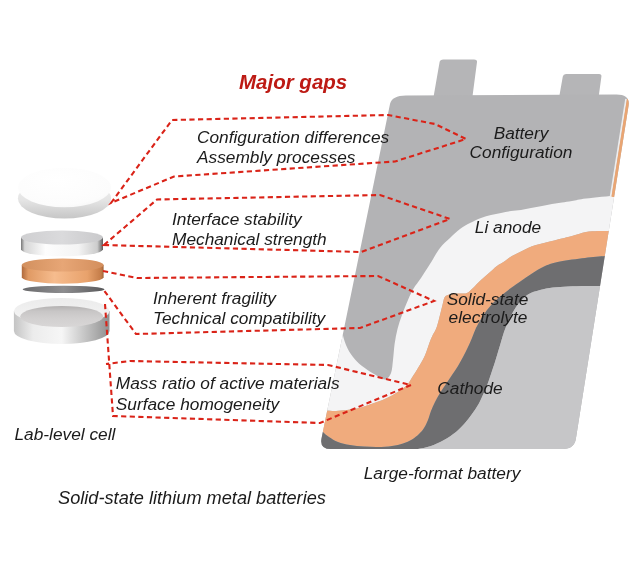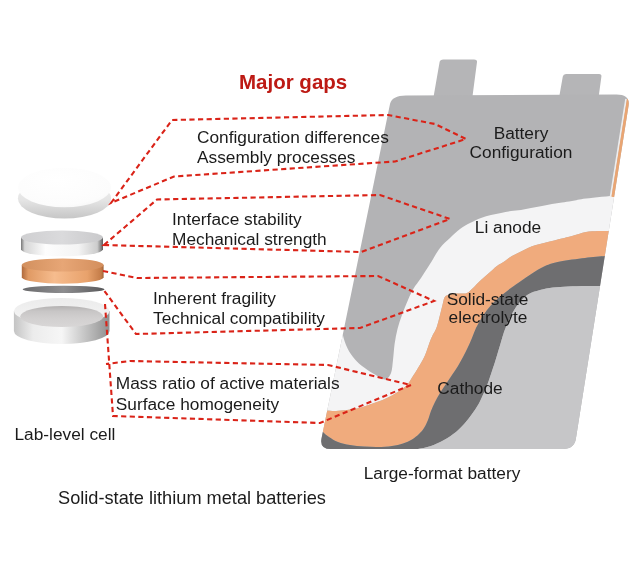--- a/index.html
+++ b/index.html
@@ -1,17 +1,17 @@
 <!DOCTYPE html>
 <html><head>
 <meta charset="utf-8">
 <style>
   html,body{margin:0;padding:0;background:#ffffff;}
   #stage{position:relative;width:640px;height:581px;background:#ffffff;overflow:hidden;
-         font-family:"Liberation Sans", sans-serif;}
+         font-family:"Liberation Sans", sans-serif;font-style:italic;}
 </style>
 </head>
 <body>
 <div id="stage">
 <svg width="640" height="581" viewBox="0 0 640 581" xmlns="http://www.w3.org/2000/svg">
   <defs>
     <clipPath id="pouch">
       <path d="M 406,95.5 L 616,94.6 Q 630.2,94.4 628.6,105.5 L 576,438 Q 574.5,449 563,449 L 331,449 Q 319.5,449 321.5,438.5 L 390,104 Q 392,95.5 406,95.5 Z"></path>
     </clipPath>
     <linearGradient id="capSide" x1="0" y1="0" x2="0" y2="1">

